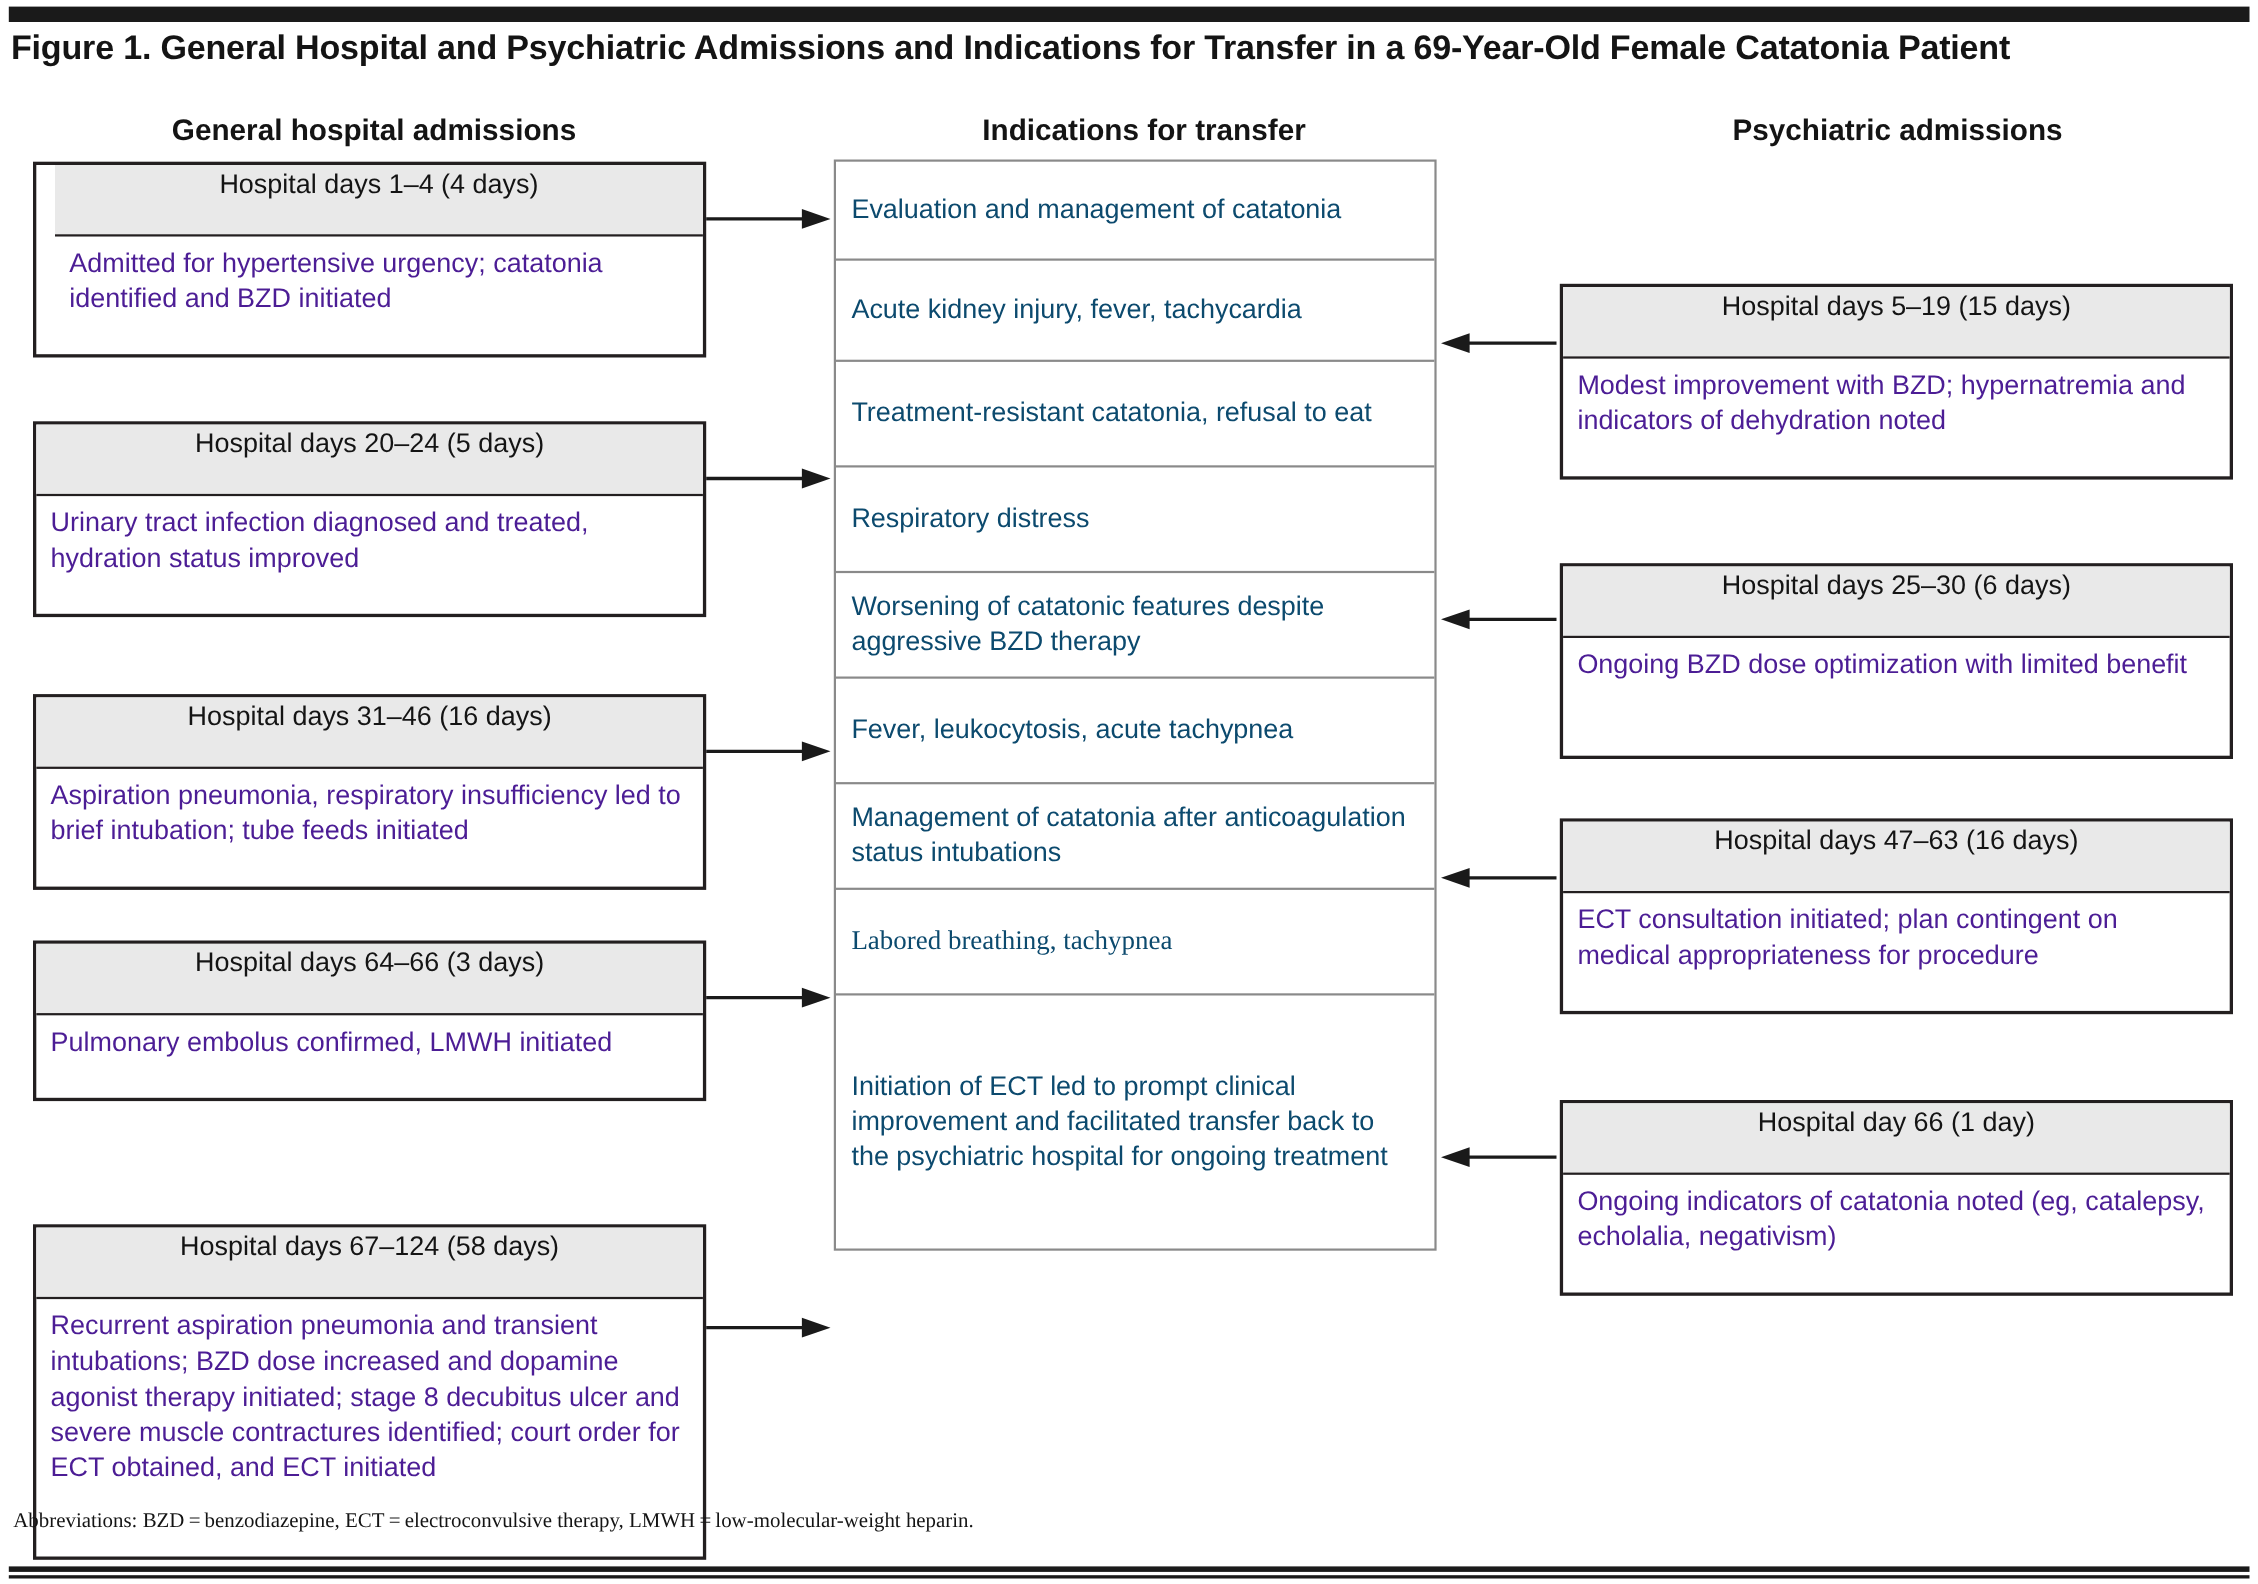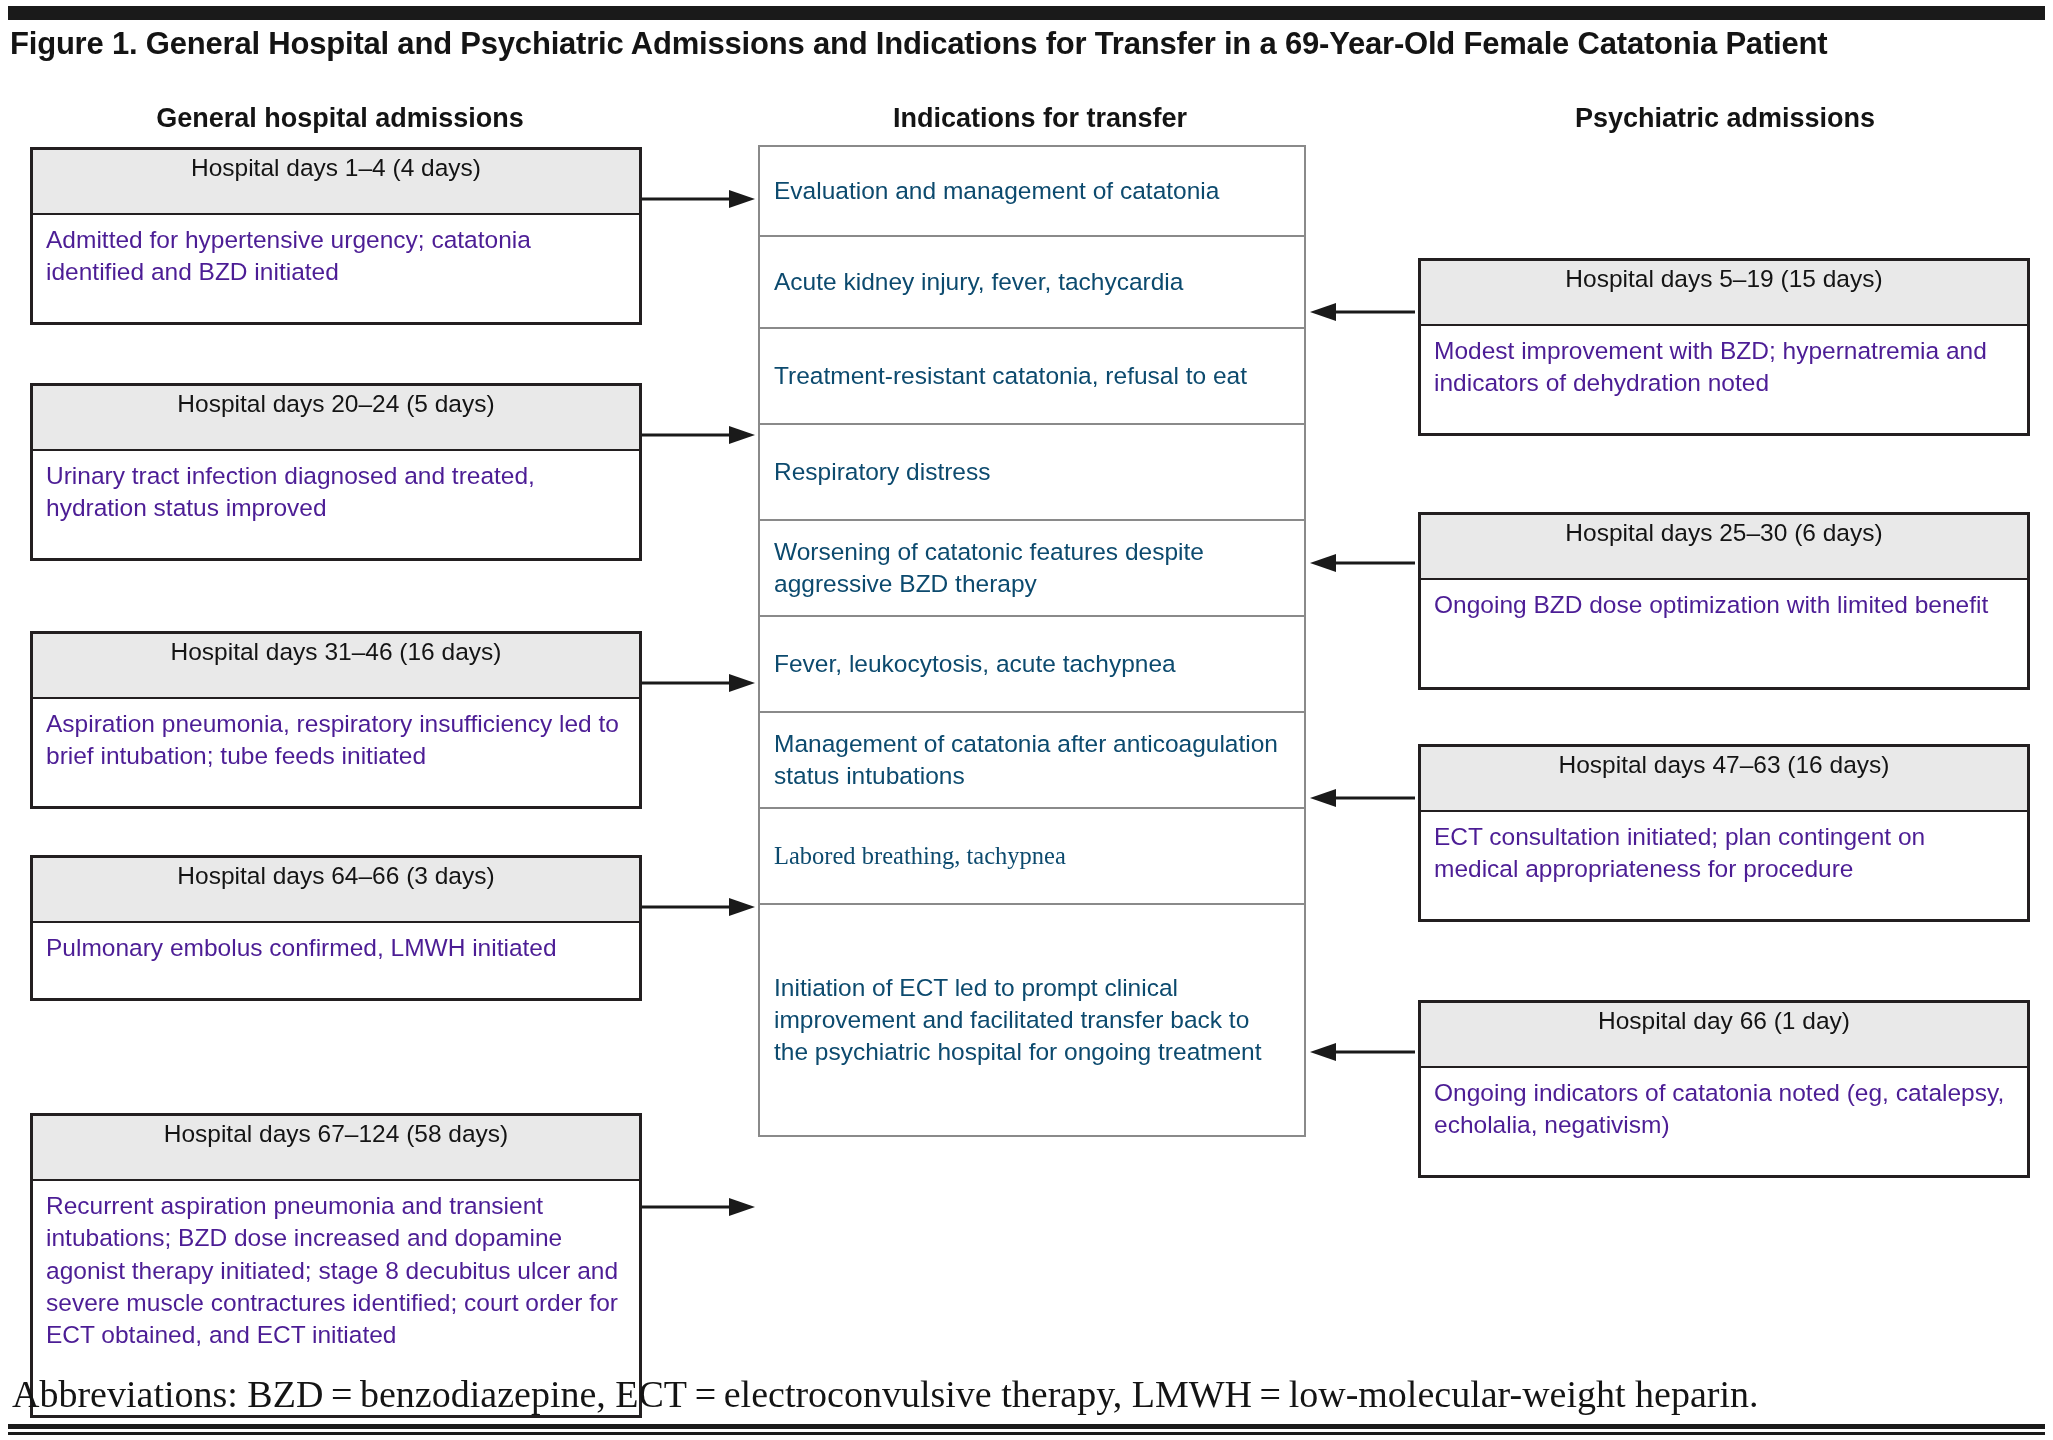--- a/index.html
+++ b/index.html
@@ -126,40 +126,40 @@
     height: 1440px;
     pointer-events: none;
   }
 
   
   .abbrev {
     position: absolute;
     left: 12px;
     top: 1372px;
     font-family: "Liberation Serif", serif;
-    font-size: 38px;
+    font-size: 19px;
     color: #141414;
     white-space: nowrap;
   }
 </style>
 </head>
 <body>
 
 <div id="figure-root">
 
   <div class="rule-top"></div>
 
   <div class="fig-title">Figure 1. General Hospital and Psychiatric Admissions and Indications for Transfer in a 69-Year-Old Female Catatonia Patient</div>
 
   <div class="col-head left">General hospital admissions</div>
   <div class="col-head center">Indications for transfer</div>
   <div class="col-head right">Psychiatric admissions</div>
 
   <div id="left-col">
-      <div class="adm-box" style="left: 30px; top: 147px; width: 612px;">
+      <div class="adm-box" style="left: 30px; top: 147px; width: 612px; padding-left: 17px;">
         <div class="adm-head" style="height: 48px;">Hospital days 1–4 (4 days)</div>
         <div class="adm-body" style="min-height: 88px;">
           <p>Admitted for hypertensive urgency; catatonia identified and BZD initiated</p>
         </div>
       </div>
       <div class="adm-box" style="left: 30px; top: 383px; width: 612px;">
         <div class="adm-head" style="height: 48px;">Hospital days 20–24 (5 days)</div>
         <div class="adm-body" style="min-height: 88px;">
           <p>Urinary tract infection diagnosed and treated, hydration status improved</p>
         </div>

